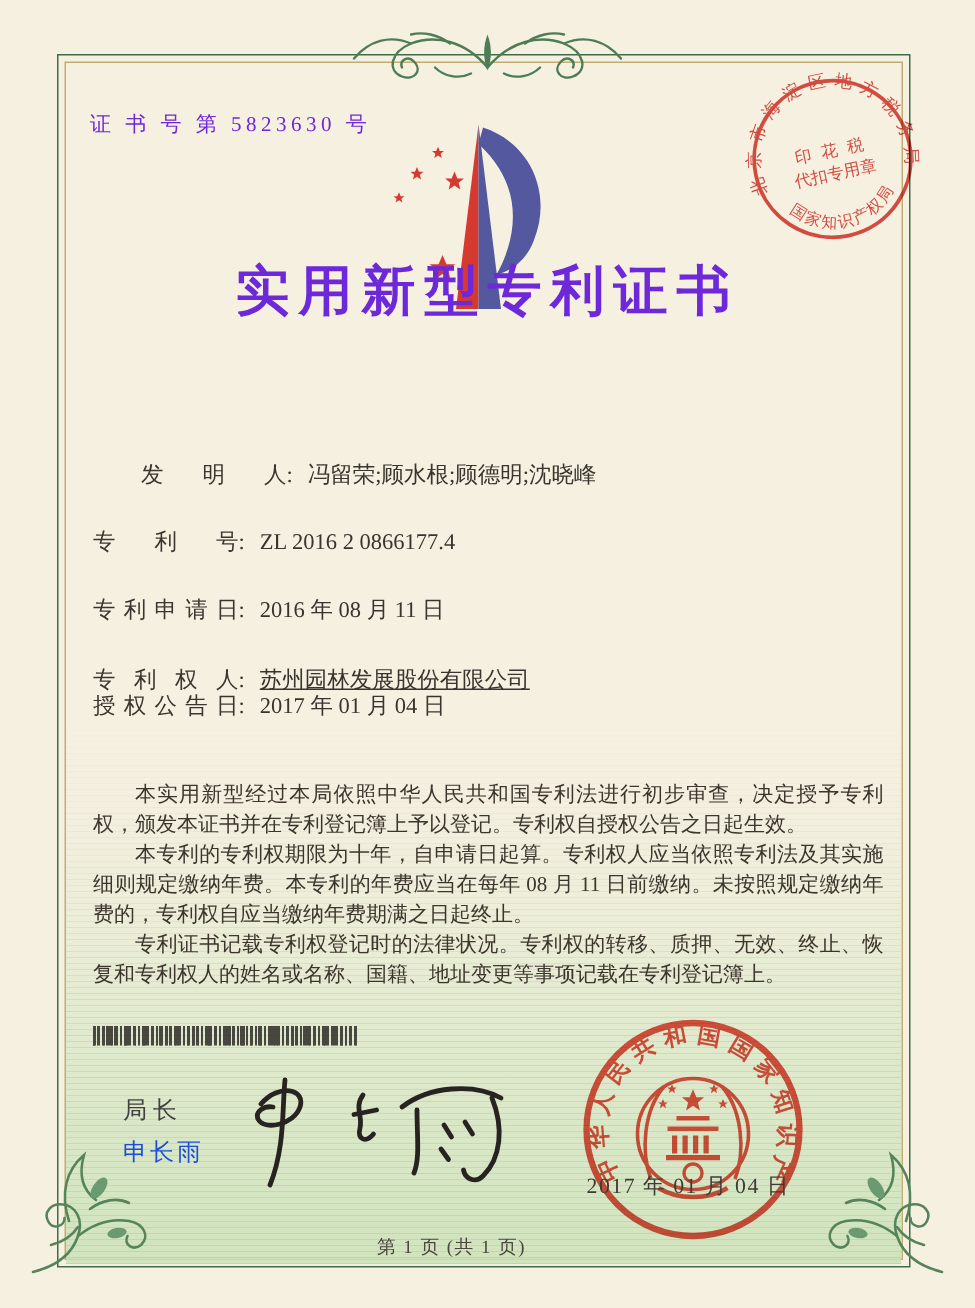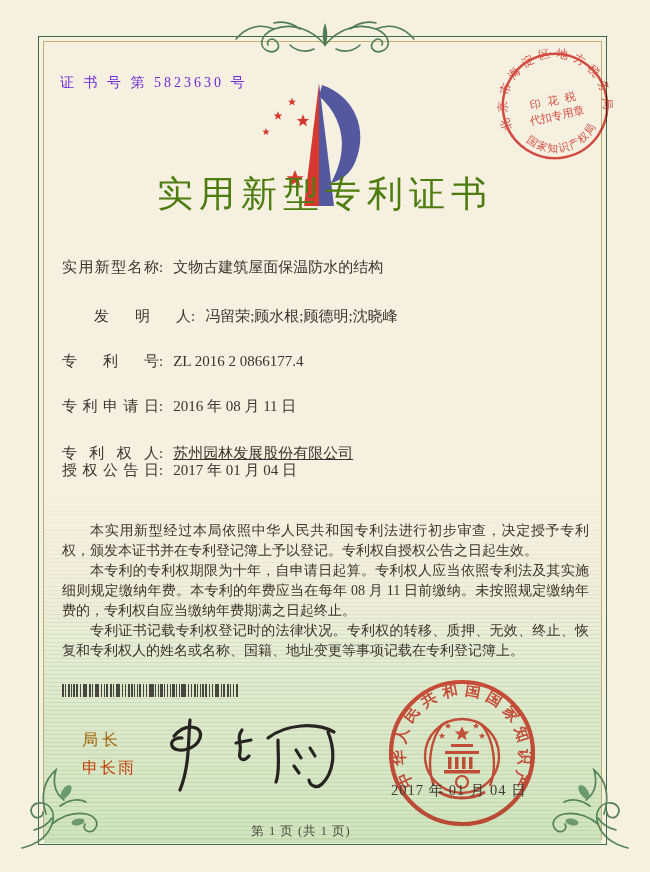--- a/index.html
+++ b/index.html
@@ -33,21 +33,21 @@
   .corner-ornament{position:absolute;width:92px;height:92px;top:762px;}
   .corner-ornament.left{left:14px;}
   .corner-ornament.right{left:544px;transform:scaleX(-1);}
   
   .cert-no{
     position:absolute;left:60px;top:74px;font-size:14px;letter-spacing:3px;color:#6d28d9;
   }
   .sipo-logo{position:absolute;left:252px;top:80px;width:124px;height:138px;}
   .doc-title{
     position:absolute;left:0;right:0;top:170px;text-align:center;
-    font-size:36px;font-weight:normal;letter-spacing:6px;color:#4d7c0f;
+    font-size:36px;font-weight:bold;letter-spacing:6px;color:#6d28d9;
   }
   
   .tax-stamp{
     position:absolute;left:497px;top:48px;width:116px;height:116px;
     transform:rotate(-12deg);opacity:.88;mix-blend-mode:multiply;
   }
   
   .field-row{position:absolute;left:62px;font-size:15px;color:#38342e;white-space:nowrap;}
   .field-row .flabel{
     display:inline-block;width:97px;text-align:justify;text-align-last:justify;
@@ -65,23 +65,23 @@
   
   .barcode{
     position:absolute;left:62px;top:684px;width:176px;height:13px;opacity:.85;
     background-image:
       repeating-linear-gradient(90deg,#2e2b28 0 1.5px,transparent 1.5px 3px),
       repeating-linear-gradient(90deg,#2e2b28 0 1px,transparent 1px 7px),
       repeating-linear-gradient(90deg,#2e2b28 0 2px,transparent 2px 11px);
   }
   
   .issuer-role{position:absolute;left:82px;top:730px;font-size:16px;letter-spacing:4px;
-    color:#a16207;font-family:"Liberation Sans","DejaVu Sans",sans-serif;}
+    color:#404040;font-family:"Liberation Sans","DejaVu Sans",sans-serif;}
   .issuer-name{position:absolute;left:82px;top:758px;font-size:16px;letter-spacing:2px;
-    color:#c2410c;font-family:"Liberation Sans","DejaVu Sans",sans-serif;}
+    color:#1d4ed8;font-family:"Liberation Sans","DejaVu Sans",sans-serif;}
   .signature-svg{position:absolute;left:150px;top:710px;width:200px;height:88px;}
   
   .official-seal{
     position:absolute;left:387px;top:678px;width:150px;height:150px;
     opacity:.87;mix-blend-mode:multiply;
   }
   .seal-date{
     position:absolute;left:391px;top:781px;font-size:14.5px;letter-spacing:1px;color:#403b34;
     z-index:5;
   }
@@ -172,23 +172,20 @@
       <path transform="translate(40,22) scale(0.42)" d="M0,-10 L2.9,-3.1 L9.5,-3.1 L4.2,1.2 L5.9,8.1 L0,4 L-5.9,8.1 L-4.2,1.2 L-9.5,-3.1 L-2.9,-3.1 Z"></path>
       <path transform="translate(26,36) scale(0.46)" d="M0,-10 L2.9,-3.1 L9.5,-3.1 L4.2,1.2 L5.9,8.1 L0,4 L-5.9,8.1 L-4.2,1.2 L-9.5,-3.1 L-2.9,-3.1 Z"></path>
       <path transform="translate(14,52) scale(0.38)" d="M0,-10 L2.9,-3.1 L9.5,-3.1 L4.2,1.2 L5.9,8.1 L0,4 L-5.9,8.1 L-4.2,1.2 L-9.5,-3.1 L-2.9,-3.1 Z"></path>
       <path transform="translate(51,41) scale(0.66)" d="M0,-10 L2.9,-3.1 L9.5,-3.1 L4.2,1.2 L5.9,8.1 L0,4 L-5.9,8.1 L-4.2,1.2 L-9.5,-3.1 L-2.9,-3.1 Z"></path>
       <path transform="translate(43,99) scale(0.9)" d="M0,-10 L2.9,-3.1 L9.5,-3.1 L4.2,1.2 L5.9,8.1 L0,4 L-5.9,8.1 L-4.2,1.2 L-9.5,-3.1 L-2.9,-3.1 Z"></path>
     </g>
   </svg>
 
   <div class="doc-title">实用新型专利证书</div>
 
-  <div class="field-row row0">
-    <span class="flabel">实用新型名称</span><span class="fcolon">:</span><span class="fvalue">文物古建筑屋面保温防水的结构</span>
-  </div>
   <div class="field-row row1">
     <span class="flabel">发明人</span><span class="fcolon">:</span><span class="fvalue">冯留荣;顾水根;顾德明;沈晓峰</span>
   </div>
   <div class="field-row row2">
     <span class="flabel">专利号</span><span class="fcolon">:</span><span class="fvalue">ZL 2016 2 0866177.4</span>
   </div>
   <div class="field-row row3">
     <span class="flabel">专利申请日</span><span class="fcolon">:</span><span class="fvalue">2016 年 08 月 11 日</span>
   </div>
   <div class="field-row row4">

